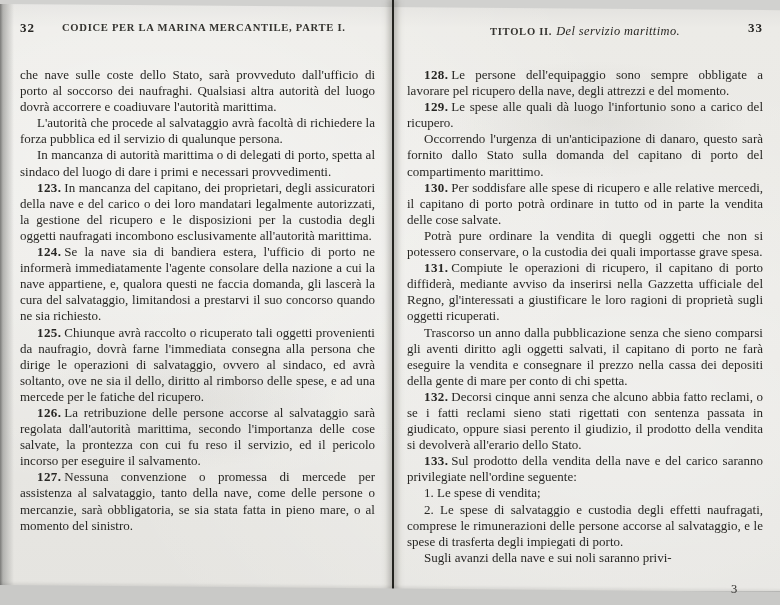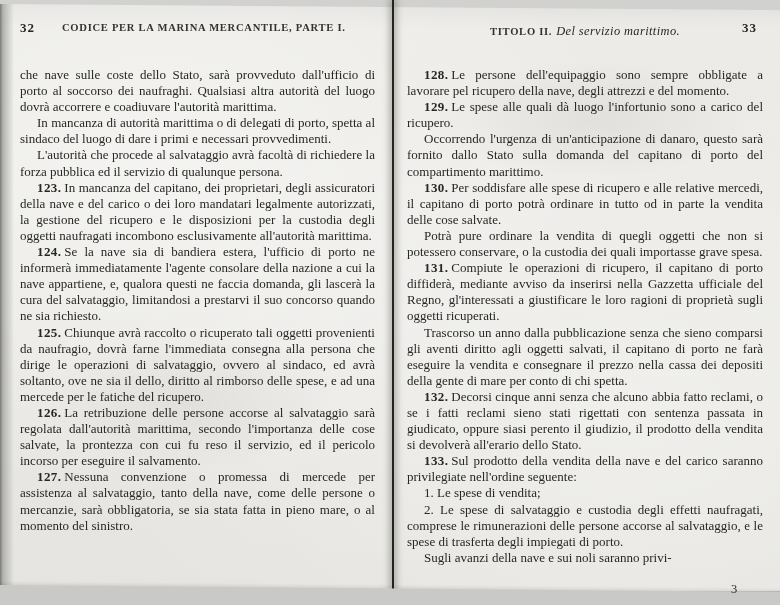--- a/index.html
+++ b/index.html
@@ -51,21 +51,21 @@
   .col-right{left:407px;width:356px;}
 
   .header{position:relative;height:19px;margin-bottom:5px;white-space:nowrap;}
   .pgnum{font-weight:bold;font-size:13px;letter-spacing:1px;}
   .header-left .pgnum{position:absolute;left:0;top:1px;}
   .header-left .running{position:absolute;left:42px;top:3px;}
   .running{font-size:10.6px;letter-spacing:0.7px;font-weight:bold;color:#34332f;}
   .header-right{text-align:center;}
   .header-right .running-wrap{display:inline-block;padding-top:2px;}
   .header-right .rt-italic{font-style:italic;font-weight:normal;font-size:12.4px;letter-spacing:0.4px;}
-  .header-right .pgnum{position:absolute;right:6px;top:1px;}
+  .header-right .pgnum{position:absolute;right:0;top:1px;}
 
   .bodytext{font-size:13px;line-height:16.1px;text-align:justify;hyphens:auto;margin-top:29px;}
   .bodytext p{margin:0;}
   .bodytext p.ind{text-indent:17px;}
   .num{font-weight:bold;letter-spacing:0.4px;margin-right:3px;}
 
   .sig{
     position:absolute;left:731px;top:582px;z-index:6;
     font-size:12.5px;color:#2b2a27;font-family:"Liberation Serif","DejaVu Serif",serif;
   }
@@ -79,22 +79,22 @@
 <div class="edge-left"></div>
 <div class="band-top"></div>
 
 <div class="col col-left">
   <div class="header header-left">
     <span class="pgnum">32</span>
     <span class="running">CODICE PER LA MARINA MERCANTILE, PARTE I.</span>
   </div>
   <div class="bodytext">
     <p><span>che nave sulle coste dello Stato, sarà provveduto dall'ufficio di porto al soccorso dei naufraghi. Qualsiasi altra autorità del luogo dovrà accorrere e coadiuvare l'autorità marittima.</span></p>
+    <p class="ind"><span>L'autorità che procede al salvataggio avrà facoltà di richiedere la forza pubblica ed il servizio di qualunque persona.</span></p>
     <p class="ind"><span>In mancanza di autorità marittima o di delegati di porto, spetta al sindaco del luogo di dare i primi e necessari provvedimenti.</span></p>
-    <p class="ind"><span>L'autorità che procede al salvataggio avrà facoltà di richiedere la forza pubblica ed il servizio di qualunque persona.</span></p>
     <p class="ind"><b class="num">123.</b><span>In mancanza del capitano, dei proprietari, degli assicuratori della nave e del carico o dei loro mandatari legalmente autorizzati, la gestione del ricupero e le disposizioni per la custodia degli oggetti naufragati incombono esclusivamente all'autorità marittima.</span></p>
     <p class="ind"><b class="num">124.</b><span>Se la nave sia di bandiera estera, l'ufficio di porto ne informerà immediatamente l'agente consolare della nazione a cui la nave appartiene, e, qualora questi ne faccia domanda, gli lascerà la cura del salvataggio, limitandosi a prestarvi il suo concorso quando ne sia richiesto.</span></p>
     <p class="ind"><b class="num">125.</b><span>Chiunque avrà raccolto o ricuperato tali oggetti provenienti da naufragio, dovrà farne l'immediata consegna alla persona che dirige le operazioni di salvataggio, ovvero al sindaco, ed avrà soltanto, ove ne sia il dello, diritto al rimborso delle spese, e ad una mercede per le fatiche del ricupero.</span></p>
     <p class="ind"><b class="num">126.</b><span>La retribuzione delle persone accorse al salvataggio sarà regolata dall'autorità marittima, secondo l'importanza delle cose salvate, la prontezza con cui fu reso il servizio, ed il pericolo incorso per eseguire il salvamento.</span></p>
     <p class="ind"><b class="num">127.</b><span>Nessuna convenzione o promessa di mercede per assistenza al salvataggio, tanto della nave, come delle persone o mercanzie, sarà obbligatoria, se sia stata fatta in pieno mare, o al momento del sinistro.</span></p>
   </div>
 </div>
 
 <div class="col col-right">
   <div class="header header-right">

